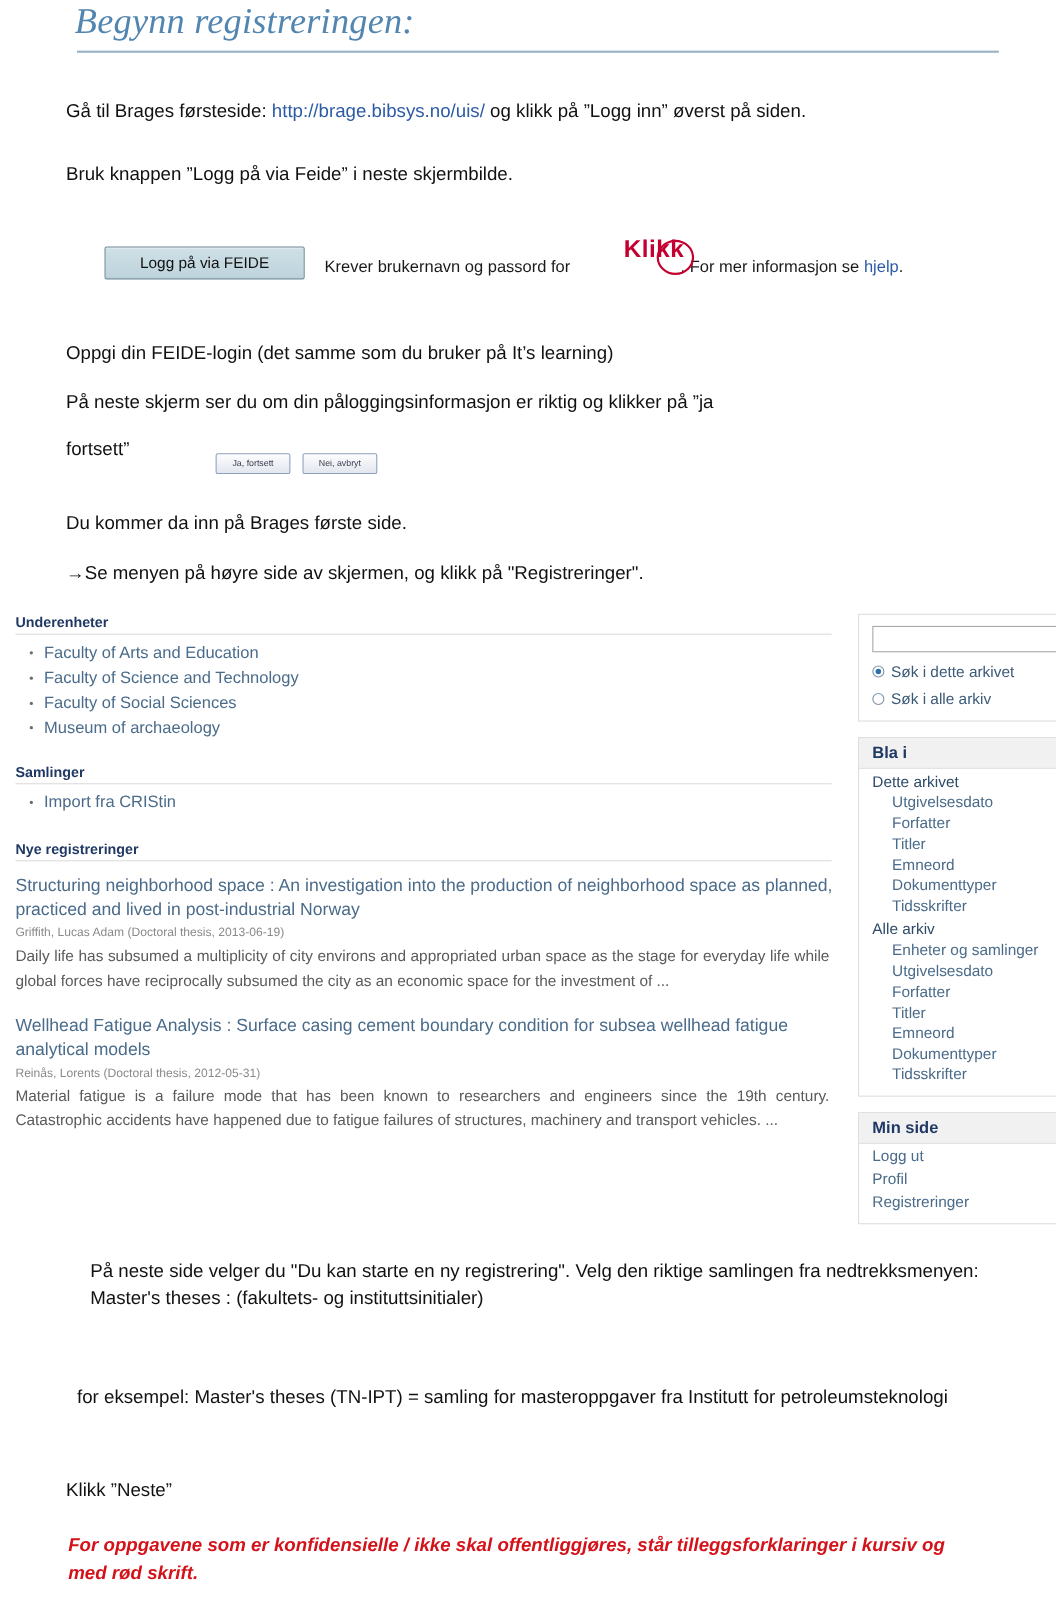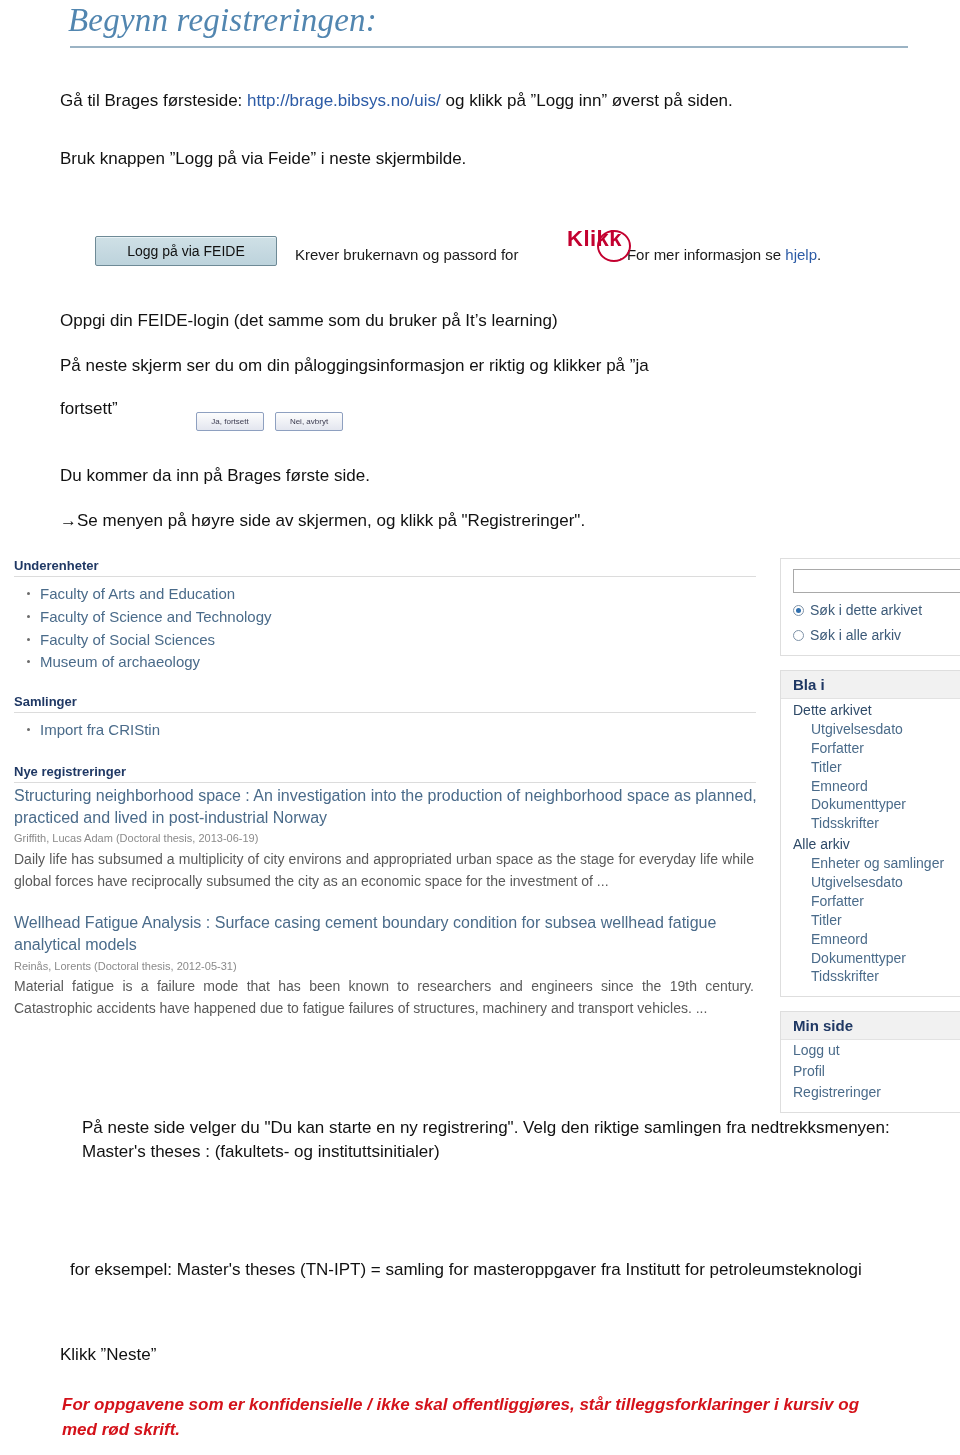--- a/index.html
+++ b/index.html
@@ -33,21 +33,21 @@
   .p1{left:60px;top:90px;}
   .p2{left:60px;top:148px;}
   .p3{left:60px;top:310px;}
   .p4{left:60px;top:355px;width:760px;}
   .p5{left:60px;top:398px;}
   .p6{left:60px;top:465px;}
   .p7{left:60px;top:510px;}
 
   
   .feide-shot{
-    position:absolute;left:95px;top:232px;width:800px;height:52px;
+    position:absolute;left:95px;top:220px;width:800px;height:52px;
   }
   .feide-btn{
     position:absolute;left:0;top:4px;width:180px;height:28px;
     background:linear-gradient(180deg,#cfe0e6 0%,#bdd3dc 100%);
     border:1px solid #6e8a96; border-radius:2px;
     display:flex;align-items:center;justify-content:center;
     font-size:14px;color:#111;font-family:"Liberation Sans",sans-serif;
     box-shadow:inset 0 1px 0 #e8f2f6;
   }
   .feide-text{
@@ -92,21 +92,21 @@
   }
   .b-list{list-style:none;margin:6px 0 0 0;padding:0 0 0 26px;}
   .b-list li{
     position:relative;font-size:15px;color:#4a6b8a;line-height:1.52;
   }
   .b-list li:before{
     content:"";position:absolute;left:-13px;top:9px;
     width:3px;height:3px;border-radius:50%;background:#6b6b6b;
   }
 
-  .b-entry{margin-top:2px;}
+  .b-entry{margin-top:12px;}
   .b-entry .b-etitle{
     font-size:16px;color:#4a6b8a;line-height:1.36;
   }
   .b-entry .b-emeta{
     font-size:11px;color:#8a8a8a;line-height:1.5;margin-top:2px;
   }
   .b-entry .b-eabs{
     font-size:14px;color:#5a5a5a;line-height:1.55;margin-top:2px;
     text-align:justify;width:740px;
   }
@@ -138,21 +138,21 @@
   .b-panel-head{
     background:#f1f1f1;font-size:15px;font-weight:bold;color:#1f3864;
     padding:5px 0 5px 12px;border-bottom:1px solid #e2e2e2;
   }
   .b-grp{font-size:14px;color:#2e4a68;padding:2px 0 0 12px;line-height:1.35;}
   .b-sub{font-size:14px;color:#4a6b8a;padding:0 0 0 30px;line-height:1.35;}
   .b-panel.minside{width:196px;padding-bottom:10px;}
   .b-mi{font-size:14px;color:#4a6b8a;padding:1px 0 0 12px;line-height:1.4;}
 
   
-  .b-p1{position:absolute;left:82px;top:1116px;width:820px;
+  .b-p1{position:absolute;left:82px;top:1144px;width:820px;
         font-size:17px;line-height:1.42;color:#111;}
   .b-p2{position:absolute;left:70px;top:1258px;width:820px;
         font-size:17px;line-height:1.42;color:#111;}
   .b-p3{position:absolute;left:60px;top:1345px;font-size:17px;color:#111;}
   .b-p4{position:absolute;left:62px;top:1393px;width:820px;
         font-size:17px;line-height:1.45;color:#d4121a;
         font-style:italic;font-weight:bold;}
 </style>
 </head>
 <body>

